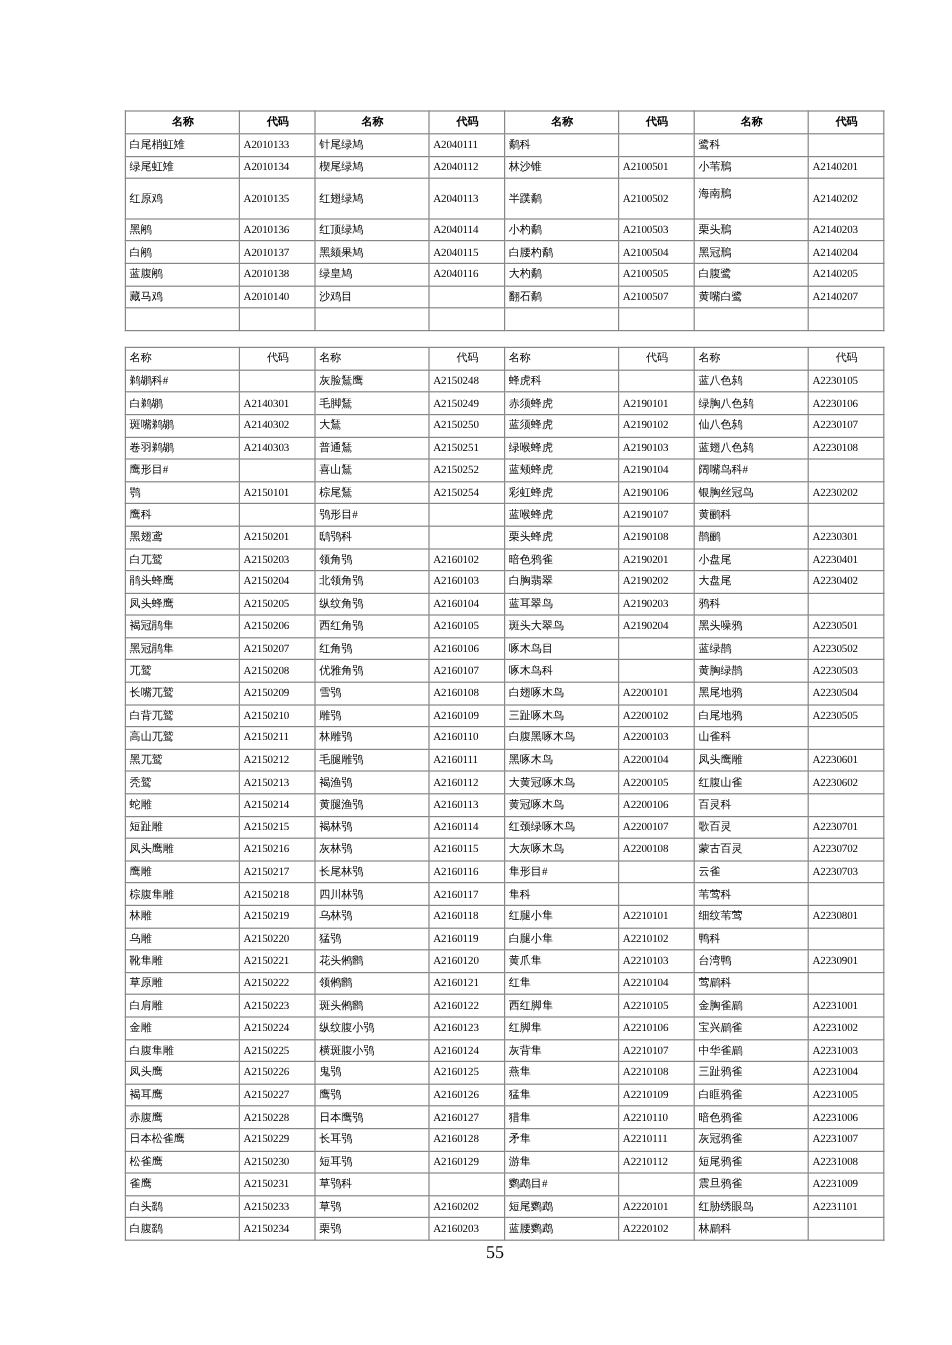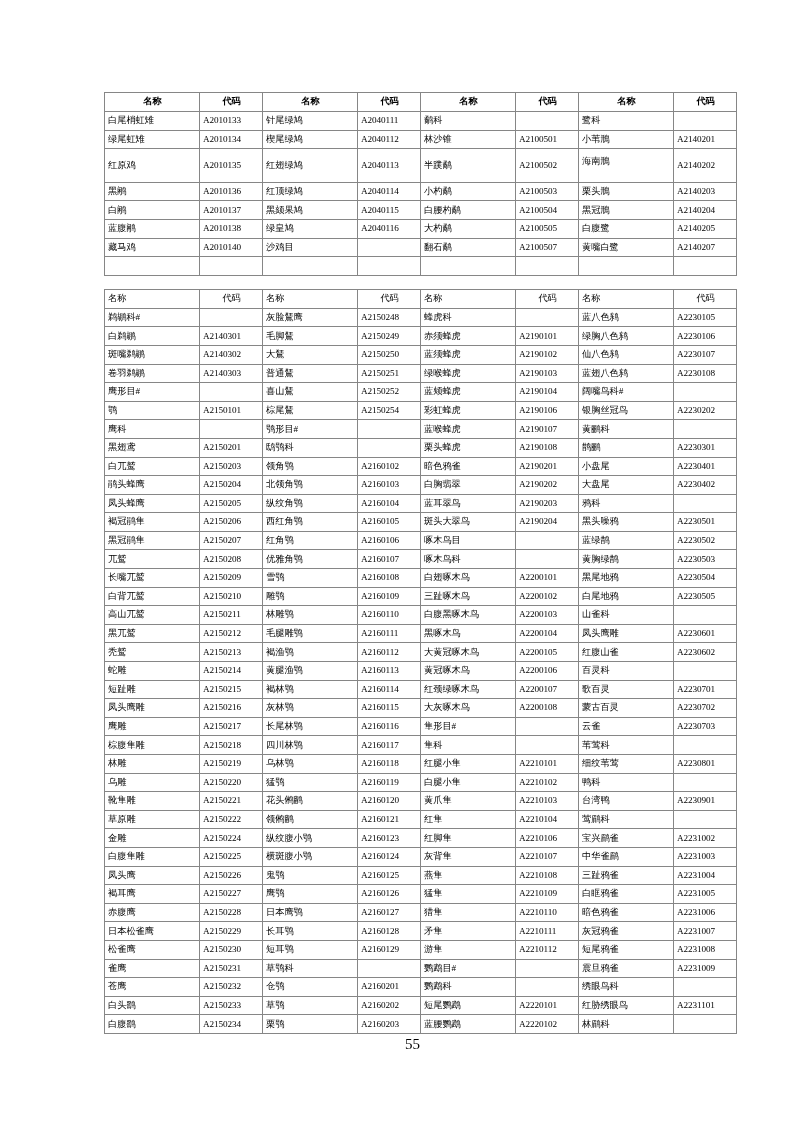--- a/index.html
+++ b/index.html
@@ -477,20 +477,30 @@
             <td class="name-col">草原雕</td>
             <td class="code-col code">A2150222</td>
             <td class="name-col">领鸺鹠</td>
             <td class="code-col code">A2160121</td>
             <td class="name-col">红隼</td>
             <td class="code-col code">A2210104</td>
             <td class="name-col">莺鹛科</td>
             <td class="code-col code"></td>
           </tr>
           <tr>
+            <td class="name-col">白肩雕</td>
+            <td class="code-col code">A2150223</td>
+            <td class="name-col">斑头鸺鹠</td>
+            <td class="code-col code">A2160122</td>
+            <td class="name-col">西红脚隼</td>
+            <td class="code-col code">A2210105</td>
+            <td class="name-col">金胸雀鹛</td>
+            <td class="code-col code">A2231001</td>
+          </tr>
+          <tr>
             <td class="name-col">金雕</td>
             <td class="code-col code">A2150224</td>
             <td class="name-col">纵纹腹小鸮</td>
             <td class="code-col code">A2160123</td>
             <td class="name-col">红脚隼</td>
             <td class="code-col code">A2210106</td>
             <td class="name-col">宝兴鹛雀</td>
             <td class="code-col code">A2231002</td>
           </tr>
           <tr>
@@ -557,30 +567,20 @@
             <td class="name-col">雀鹰</td>
             <td class="code-col code">A2150231</td>
             <td class="name-col">草鸮科</td>
             <td class="code-col code"></td>
             <td class="name-col">鹦鹉目#</td>
             <td class="code-col code"></td>
             <td class="name-col">震旦鸦雀</td>
             <td class="code-col code">A2231009</td>
           </tr>
           <tr>
-            <td class="name-col">苍鹰</td>
-            <td class="code-col code">A2150232</td>
-            <td class="name-col">仓鸮</td>
-            <td class="code-col code">A2160201</td>
-            <td class="name-col">鹦鹉科</td>
-            <td class="code-col code"></td>
-            <td class="name-col">绣眼鸟科</td>
-            <td class="code-col code"></td>
-          </tr>
-          <tr>
             <td class="name-col">白头鹞</td>
             <td class="code-col code">A2150233</td>
             <td class="name-col">草鸮</td>
             <td class="code-col code">A2160202</td>
             <td class="name-col">短尾鹦鹉</td>
             <td class="code-col code">A2220101</td>
             <td class="name-col">红胁绣眼鸟</td>
             <td class="code-col code">A2231101</td>
           </tr>
           <tr>

